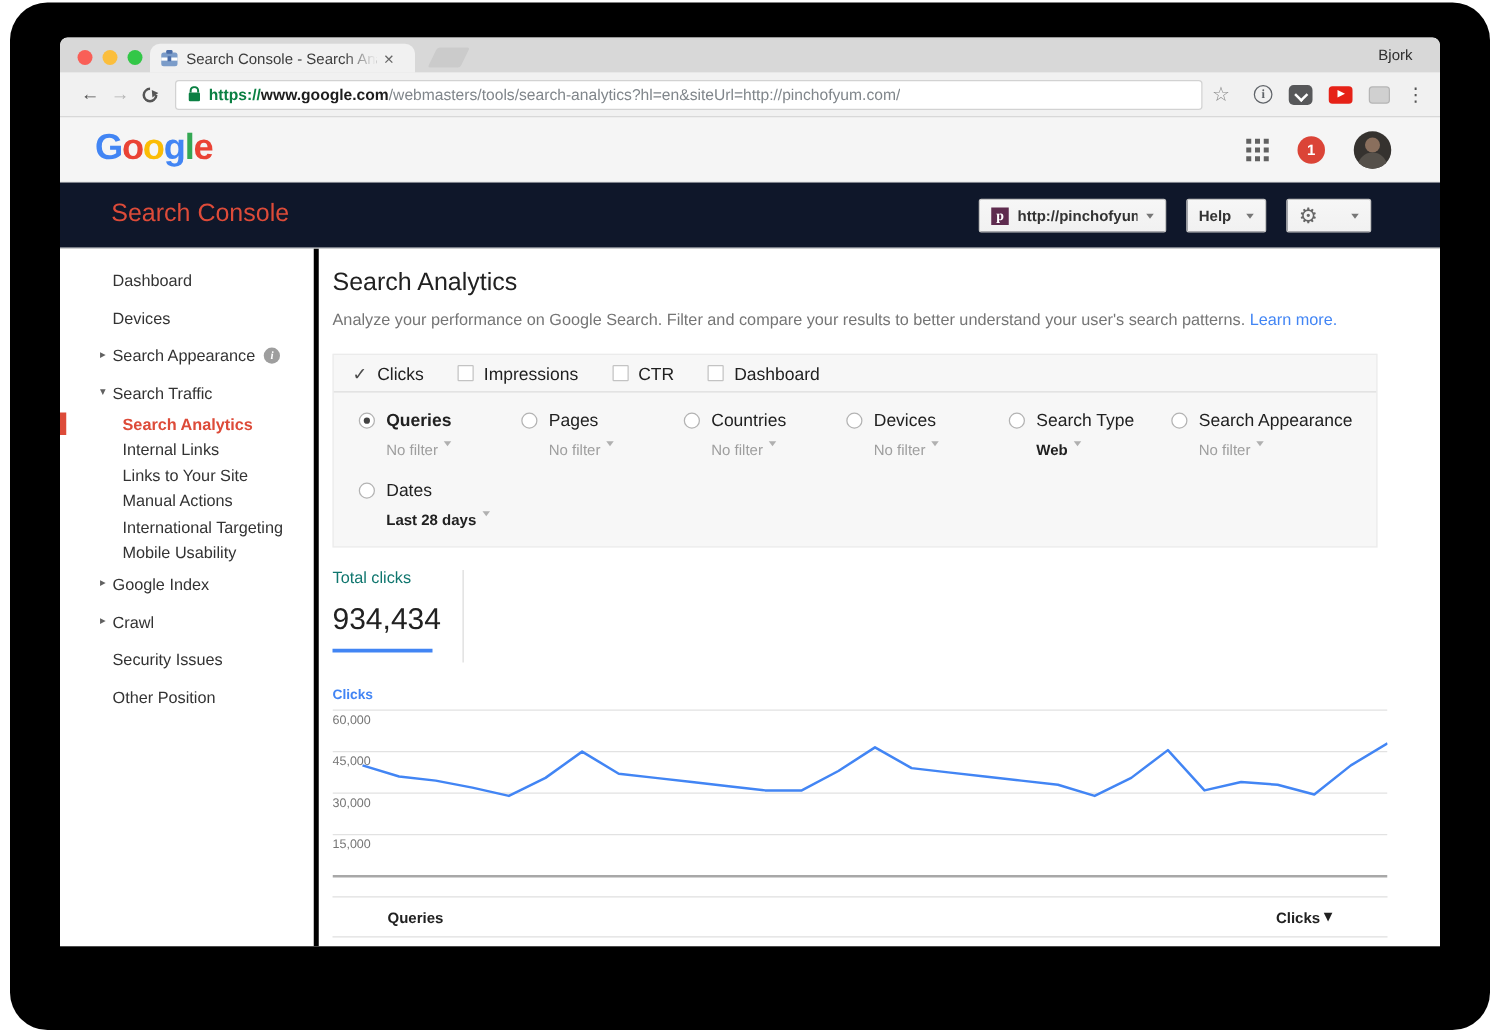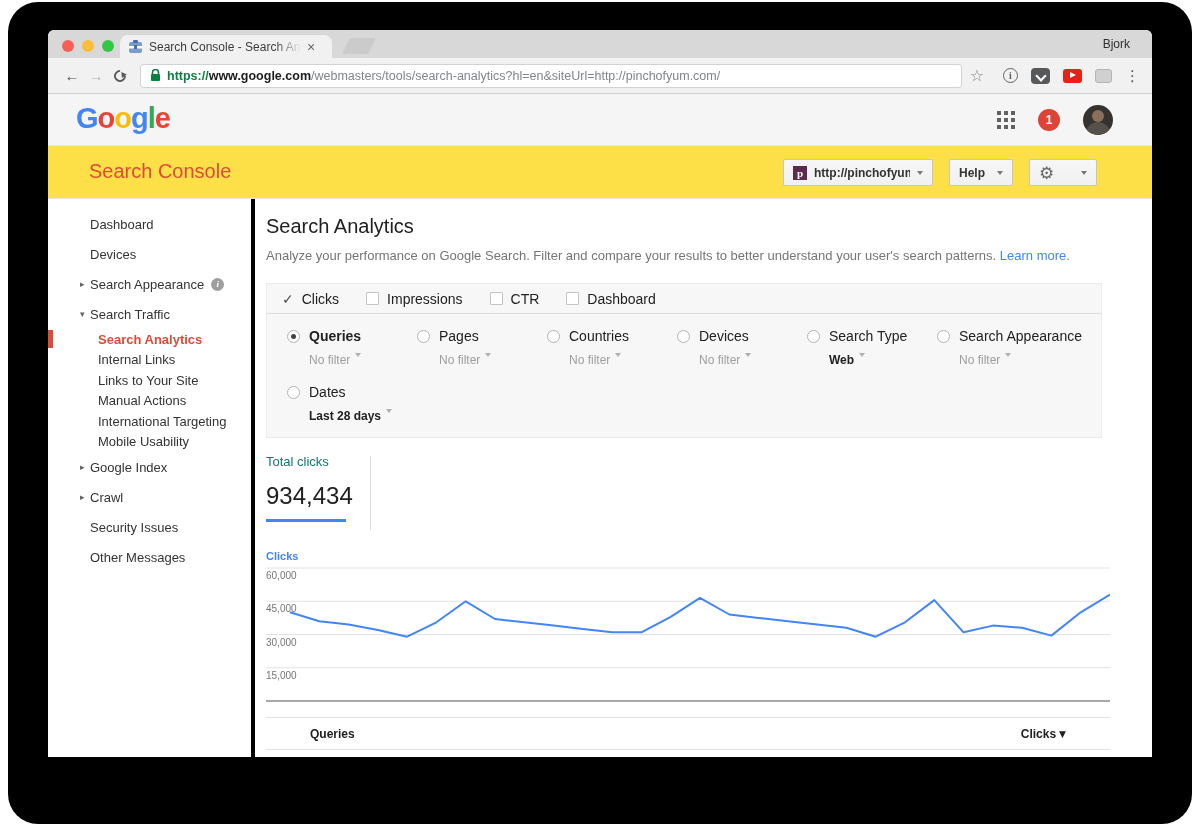--- a/index.html
+++ b/index.html
@@ -70,21 +70,21 @@
   .grid-icon span { background:#616161; }
   .notif-badge { width:22px; height:22px; border-radius:50%; background:#db4437; color:#fff;
     font-size:12px; font-weight:bold; display:flex; align-items:center; justify-content:center; }
   .avatar { width:30px; height:30px; border-radius:50%; background:#35322f; overflow:hidden; position:relative; }
   .avatar::before { content:''; position:absolute; left:9px; top:5px; width:12px; height:12px;
     border-radius:50%; background:#8a6f5d; }
   .avatar::after { content:''; position:absolute; left:3px; top:17px; width:24px; height:14px;
     border-radius:12px 12px 0 0; background:#55504a; }
 
   
-  .app-header { position:relative; height:53px; background:#fde047; border-bottom:1px solid #e5e5e5; }
+  .app-header { position:relative; height:53px; background:#0f172a; border-bottom:1px solid #e5e5e5; }
   .sc-title { position:absolute; left:41px; top:14px; font-size:20px; color:#dd4b39; }
   .hdr-buttons { position:absolute; right:55px; top:13px; display:flex; gap:16px; }
   .gbtn { height:27px; border:1px solid #c6c6c6; border-radius:2px;
     background:linear-gradient(#f6f6f6,#f1f1f1); display:flex; align-items:center;
     padding:0 9px; font-size:12px; font-weight:bold; color:#333; gap:7px; }
   .site-btn { width:150px; }
   .help-btn { width:64px; justify-content:space-between; }
   .gear-btn { width:68px; justify-content:space-between; }
   .site-favicon { width:14px; height:14px; display:flex; align-items:center; justify-content:center;
     color:#fff; font-size:11px; font-family:"Liberation Serif", serif; font-weight:bold; flex:none; }
@@ -282,21 +282,21 @@
           <span class="lbl">Google Index</span>
         </div>
         <div class="nav-item">
           <span class="arrow">▸</span>
           <span class="lbl">Crawl</span>
         </div>
         <div class="nav-item">
           <span class="lbl">Security Issues</span>
         </div>
         <div class="nav-item">
-          <span class="lbl">Other Messages</span>
+          <span class="lbl">Other Position</span>
         </div>
       </div>
 
     <div class="content">
       <div class="page-title">Search Analytics</div>
       <div class="desc">
         <span>Analyze your performance on Google Search. Filter and compare your results to better understand your user's search patterns.</span>
         <span class="learn-more">Learn more.</span>
       </div>
 

